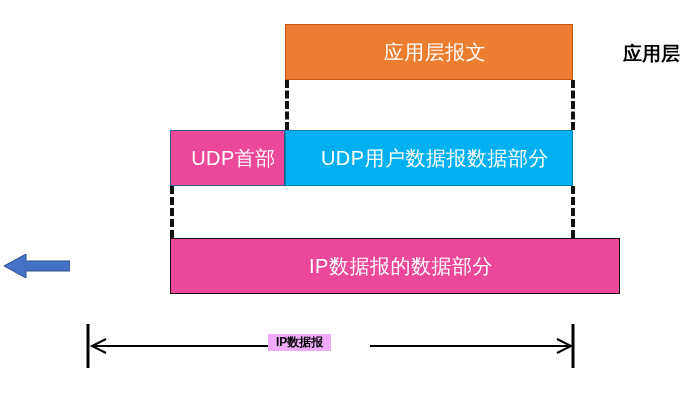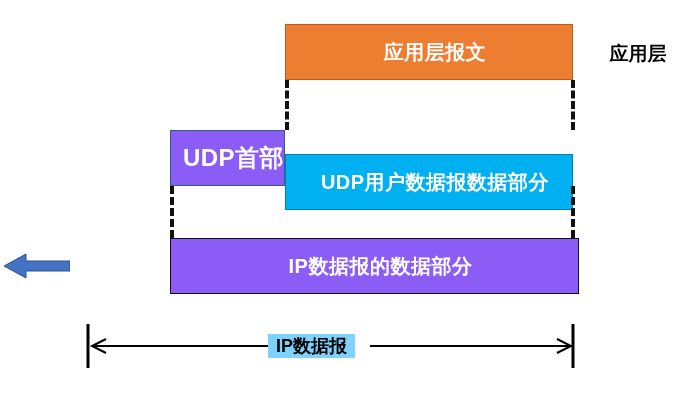--- a/index.html
+++ b/index.html
@@ -23,83 +23,82 @@
   }
 
   
   .box {
     position: absolute;
     box-sizing: border-box;
     display: flex;
     align-items: center;
     justify-content: center;
     color: #ffffff;
-    font-weight: bold;
+    font-weight: normal;
     letter-spacing: 0.5px;
     white-space: nowrap;
     padding-left: 12px;
   }
 
   .box-app {
     left: 285px;
     top: 24px;
     width: 288px;
     height: 56px;
     background: #ED7D31;
     border: 1px solid #C05A16;
     font-size: 20px;
   }
 
   .box-udp-header {
     left: 170px;
     top: 130px;
     width: 115px;
     height: 56px;
-    background: #8b5cf6;
+    background: #ec4899;
     border: 1px solid #2E5E8E;
-    font-size: 24px;
+    font-size: 20px;
   }
 
   .box-udp-data {
     left: 285px;
     top: 130px;
     width: 288px;
     height: 56px;
     background: #00B0F0;
     border: 1px solid #0083B3;
     font-size: 20px;
-    margin-top: 24px;
   }
 
   .box-ip-header {
     left: 68px;
     top: 238px;
     width: 102px;
     height: 56px;
     background: #5B9BD5;
     border: 1px solid #2E5E8E;
     font-size: 19px;
   }
 
   .box-ip-data {
     left: 170px;
     top: 238px;
-    width: 409px;
+    width: 450px;
     height: 56px;
-    background: #8b5cf6;
+    background: #ec4899;
     border: 1px solid #111111;
     font-size: 20px;
   }
 
   
   .layer-label {
     position: absolute;
     left: 596px;
     width: 84px;
-    text-align: center;
+    text-align: right;
     font-size: 19px;
     font-weight: bold;
     color: #000000;
     white-space: nowrap;
   }
   .layer-label.app   { top: 41px; }
   .layer-label.trans { top: 147px; }
   .layer-label.ip    { top: 255px; }
 
   
@@ -127,24 +126,24 @@
     position: absolute;
     left: 70px;
     top: 318px;
     width: 530px;
     height: 56px;
   }
   .dim-label {
     position: absolute;
     left: 268px;
     top: 334px;
-    font-size: 18px;
+    font-size: 12px;
     font-weight: bold;
     color: #000000;
-    background: #7dd3fc;
+    background: #f0abfc;
     padding: 0 8px;
     white-space: nowrap;
   }
 </style>
 </head>
 <body>
 
 <div id="diagram">
 
   <div class="box box-app">

